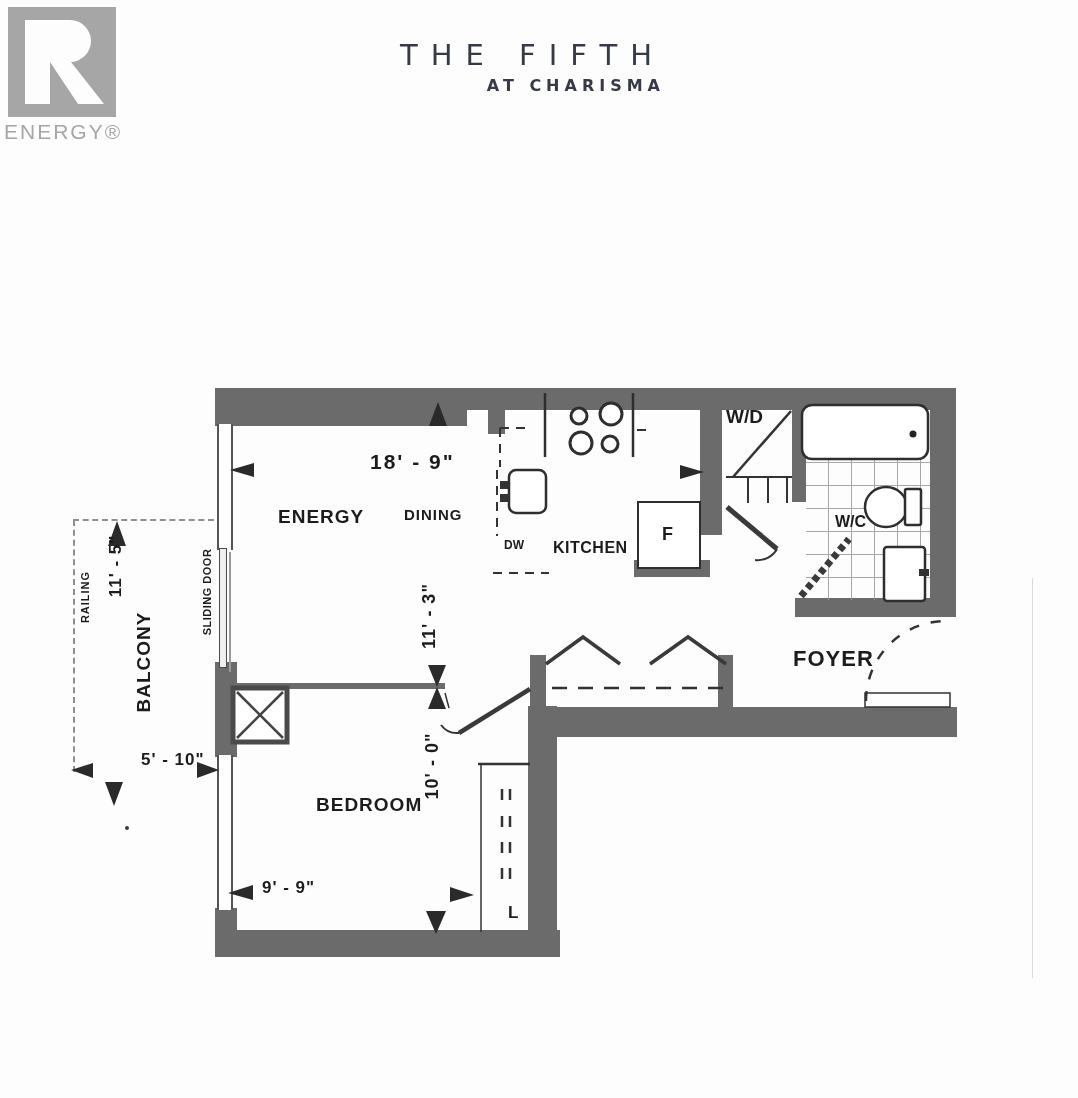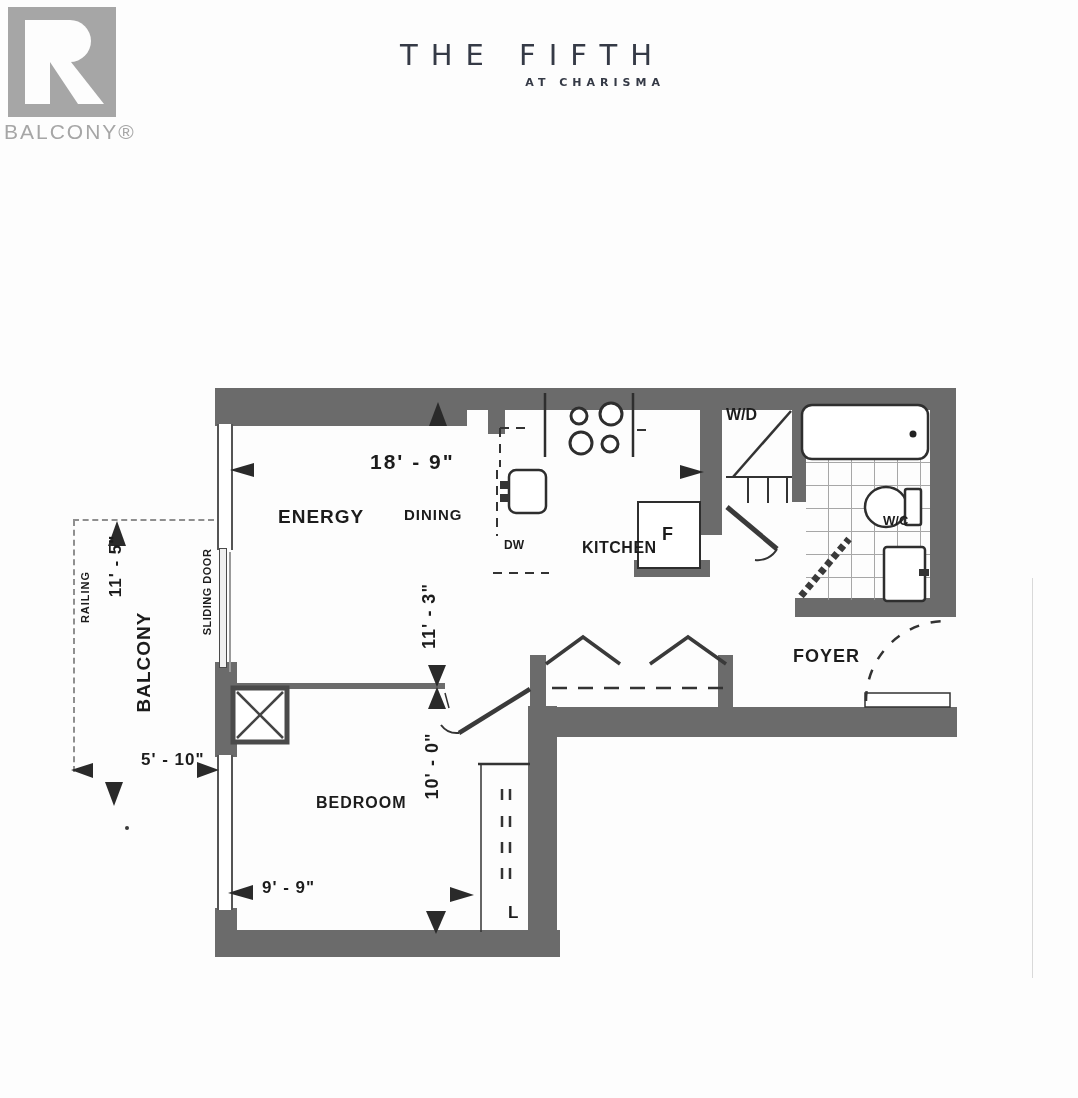--- a/index.html
+++ b/index.html
@@ -8,21 +8,21 @@
   .abs{position:absolute;}
   .wall{position:absolute;background:#6b6b6b;}
   .lbl{position:absolute;font-weight:bold;color:#1c1c1c;white-space:nowrap;}
   .vtext{position:absolute;font-weight:bold;color:#1c1c1c;white-space:nowrap;
          transform:translate(-50%,-50%) rotate(-90deg);}
   .window{position:absolute;background:#ffffff;border-left:2px solid #555;border-right:2px solid #555;}
   .dashv{position:absolute;border-left:2px dashed #8f8f8f;}
   .dashh{position:absolute;border-top:2px dashed #8f8f8f;}
   .title-wrap{position:absolute;left:355px;top:38px;width:310px;text-align:right;color:#353a46;}
   .title-main{font-family:"DejaVu Sans",sans-serif;font-size:29px;font-weight:500;letter-spacing:13px;}
-  .title-sub{font-family:"DejaVu Sans",sans-serif;font-size:11px;font-weight:bold;letter-spacing:5px;margin-top:4px;}
+  .title-sub{font-family:"DejaVu Sans",sans-serif;font-size:16px;font-weight:bold;letter-spacing:5px;margin-top:4px;}
   .logo-text{position:absolute;left:4px;top:120px;width:130px;font-family:"Liberation Sans",sans-serif;
              font-size:21px;letter-spacing:2px;color:#a6a6a6;}
   .footer{position:absolute;left:315px;top:1026px;width:447px;height:24px;line-height:24px;
           background:#c7c7c7;color:#fbfbfb;font-size:16px;font-weight:bold;text-align:center;
           letter-spacing:.3px;}
   .tilegrid{position:absolute;left:806px;top:455px;width:124px;height:145px;opacity:.85;
     background-image:repeating-linear-gradient(0deg,transparent 0 22px,#999 22px 23px),
                      repeating-linear-gradient(90deg,transparent 0 22px,#999 22px 23px);}
   .scanline{position:absolute;background:#d9d9d9;}
   .dot{position:absolute;width:4px;height:4px;border-radius:50%;background:#3a3a3a;}
@@ -34,21 +34,21 @@
 <body>
 
 <div class="canvas">
 
   <svg class="abs" style="left:8px;top:7px;" width="108" height="110" viewBox="0 0 108 110">
     <rect x="0" y="0" width="108" height="110" fill="#a6a6a6"></rect>
     <rect x="17" y="13" width="25" height="84" fill="#fdfdfd"></rect>
     <path d="M42,13 h20 a21,21 0 0 1 0,42 h-20 z" fill="#fdfdfd"></path>
     <polygon points="42,55 63,55 96,97 70,97" fill="#fdfdfd"></polygon>
   </svg>
-  <div class="logo-text">BALCONY®</div>
+  <div class="logo-text">ENERGY®</div>
 
   <div class="title-wrap">
     <div class="title-main">THE FIFTH</div>
     <div class="title-sub">AT CHARISMA</div>
   </div>
 
   <div class="wall" style="left:215px;top:388px;width:741px;height:22px;"></div>
   <div class="wall" style="left:215px;top:408px;width:252px;height:18px;"></div>
   <div class="wall" style="left:488px;top:406px;width:17px;height:28px;"></div>
   <div class="wall" style="left:700px;top:390px;width:22px;height:145px;"></div>
@@ -189,26 +189,26 @@
       <polygon points="436,934 426,911 446,911"></polygon>
       <polygon points="428,665 446,665 437,687"></polygon>
       <polygon points="428,709 446,709 437,687"></polygon>
     </g>
   </svg>
 
   <div class="lbl" style="left:370px;top:450px;font-size:21px;letter-spacing:2px;">18' - 9"</div>
   <div class="lbl" style="left:278px;top:506px;font-size:19px;letter-spacing:1px;">ENERGY</div>
   <div class="lbl" style="left:404px;top:506px;font-size:15px;letter-spacing:1px;">DINING</div>
   <div class="lbl" style="left:504px;top:538px;font-size:12px;">DW</div>
-  <div class="lbl" style="left:582px;top:539px;font-size:16px;letter-spacing:.5px;">KITCHEN</div>
+  <div class="lbl" style="left:553px;top:539px;font-size:16px;letter-spacing:.5px;">KITCHEN</div>
   <div class="lbl" style="left:662px;top:524px;font-size:18px;">F</div>
-  <div class="lbl" style="left:726px;top:406px;font-size:16px;text-align:right;">W/D</div>
-  <div class="lbl" style="left:835px;top:513px;font-size:13px;margin-left:48px;">W/C</div>
-  <div class="lbl" style="left:793px;top:646px;font-size:18px;letter-spacing:1px;">FOYER</div>
-  <div class="lbl" style="left:316px;top:794px;font-size:16px;letter-spacing:1px;">BEDROOM</div>
+  <div class="lbl" style="left:726px;top:406px;font-size:19px;text-align:right;">W/D</div>
+  <div class="lbl" style="left:835px;top:513px;font-size:16px;">W/C</div>
+  <div class="lbl" style="left:793px;top:646px;font-size:22px;letter-spacing:1px;">FOYER</div>
+  <div class="lbl" style="left:316px;top:794px;font-size:19px;letter-spacing:1px;">BEDROOM</div>
   <div class="lbl" style="left:262px;top:878px;font-size:17px;letter-spacing:1px;">9' - 9"</div>
   <div class="lbl" style="left:141px;top:750px;font-size:17px;letter-spacing:1px;">5' - 10"</div>
   <div class="lbl" style="left:508px;top:903px;font-size:17px;">L</div>
 
   <div class="vtext" style="left:429px;top:616px;font-size:18px;letter-spacing:1px;">11' - 3"</div>
   <div class="vtext" style="left:432px;top:766px;font-size:18px;letter-spacing:1px;">10' - 0"</div>
   <div class="vtext" style="left:116px;top:566px;font-size:17px;letter-spacing:1px;">11' - 5"</div>
   <div class="vtext" style="left:85px;top:597px;font-size:11px;letter-spacing:1px;">RAILING</div>
   <div class="vtext" style="left:144px;top:662px;font-size:19px;letter-spacing:1px;">BALCONY</div>
   <div class="vtext" style="left:207px;top:592px;font-size:11px;letter-spacing:.5px;">SLIDING DOOR</div>

